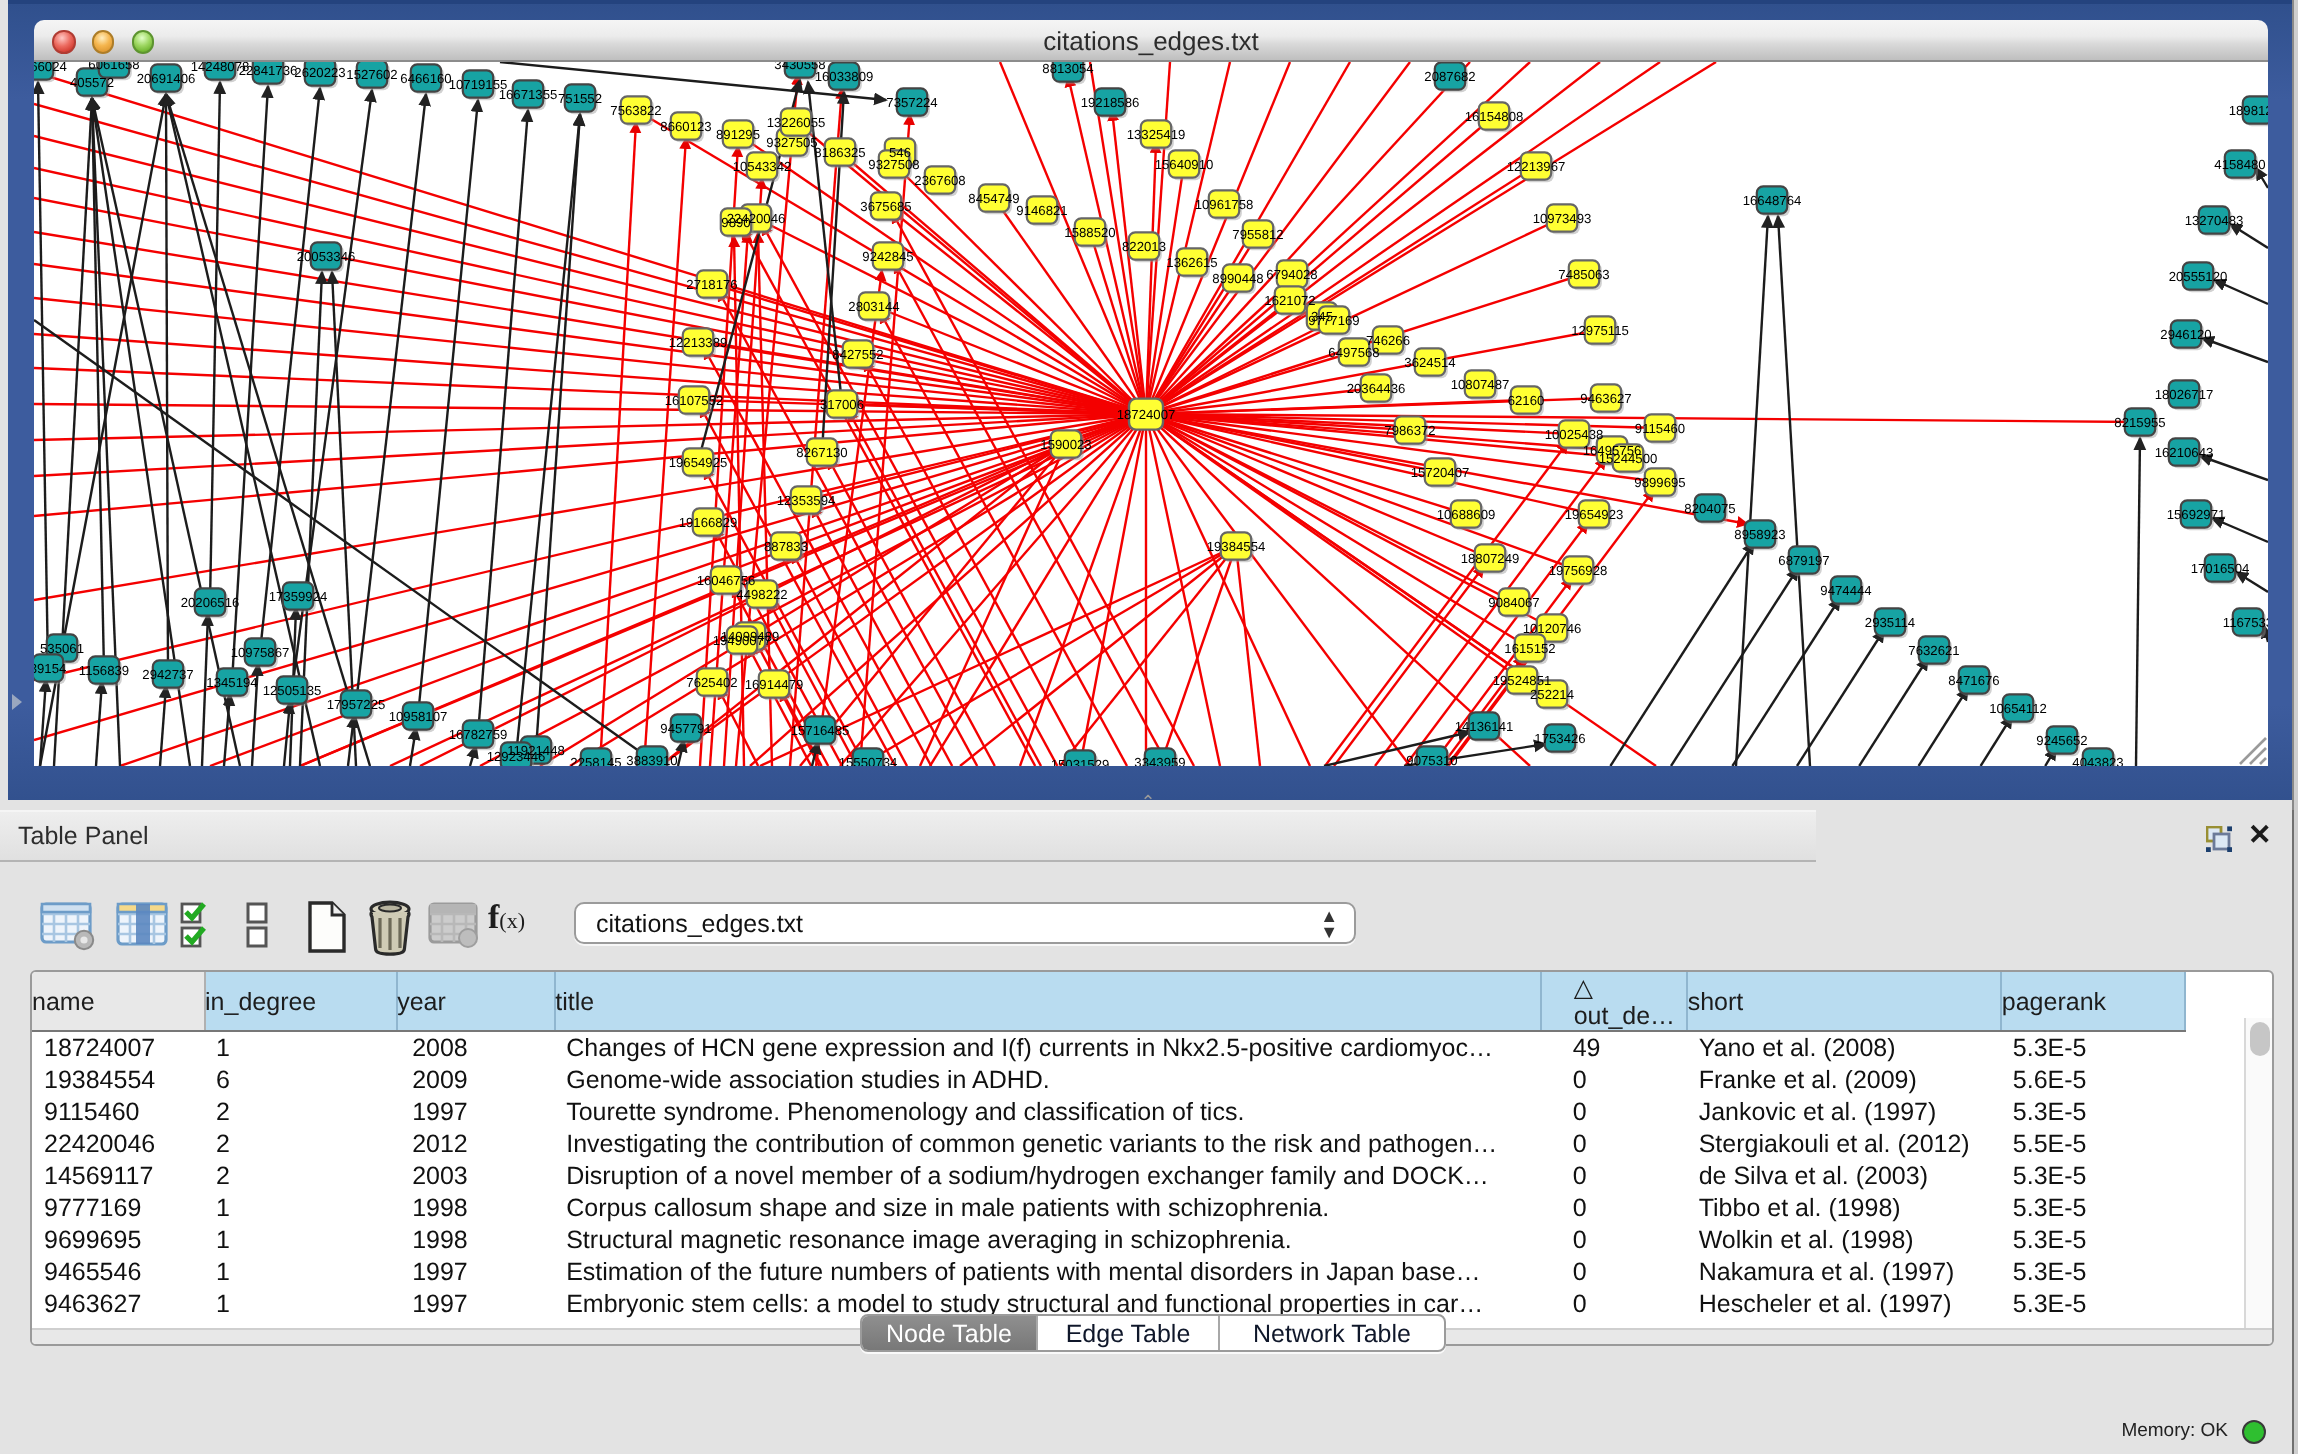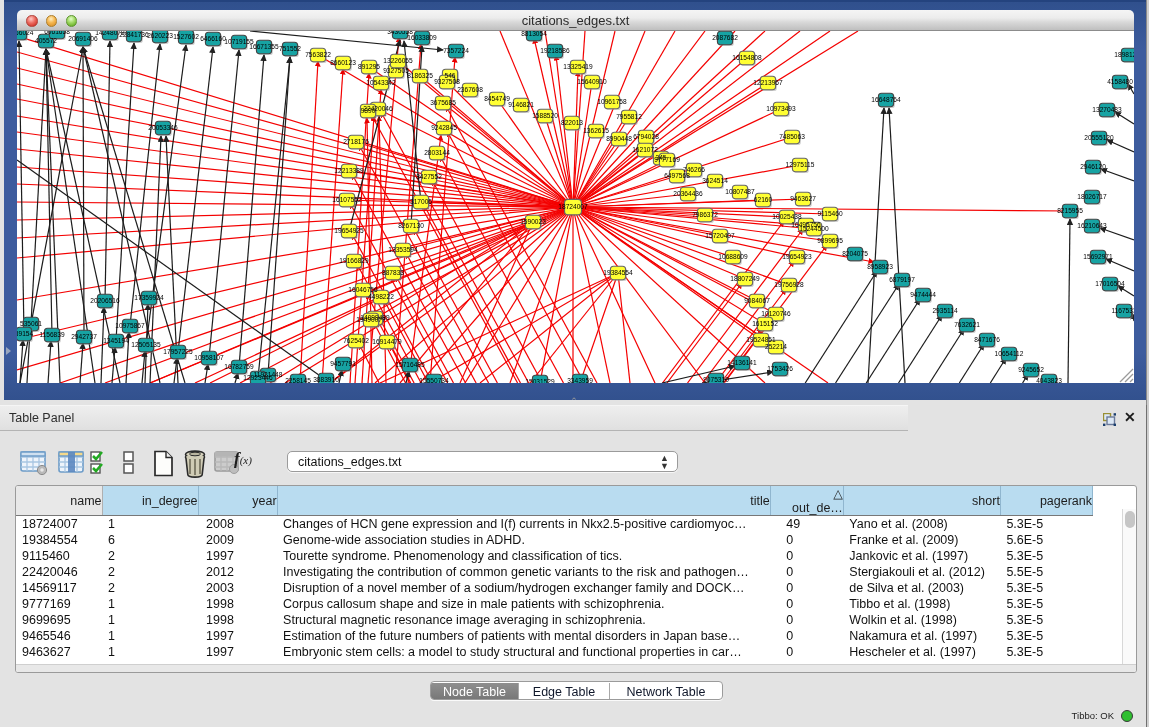--- a/index.html
+++ b/index.html
@@ -38,34 +38,34 @@
 .ic { position:absolute; top:18px; }
 #dropdown { position:absolute; left:287px; top:19px; width:391px; height:21px; background:#ffffff;
   border:1px solid #9b9b9b; border-radius:5px; box-shadow:0 1px 0 rgba(255,255,255,.7); }
 #dropdown .dt { position:absolute; left:10px; top:3px; font-size:12.5px; color:#111; }
 #dropdown .st { position:absolute; right:8px; top:2px; font-size:9px; color:#333; line-height:8px; }
 
 #tablebox { position:absolute; left:15px; top:80px; width:1122px; height:188px;
   background:#ffffff; border:1px solid #9a9a9a; border-radius:3px; overflow:hidden; }
 table { border-collapse:collapse; table-layout:fixed; width:1077px; font-size:12.5px; color:#111; }
 th { background:#b9dcf0; border-right:1px solid #90b6cf; border-bottom:1px solid #777;
-  font-weight:normal; font-size:12.5px; height:22px; text-align:right; color:#1c1c1c; }
+  font-weight:normal; font-size:12.5px; height:22px; text-align:left; color:#1c1c1c; }
 td { height:16px; white-space:nowrap; overflow:hidden; padding:0 0 0 6px; }
 .c1{width:86px;} .c2{width:96px;} .c3{width:79px;} .c4{width:493px;margin-left:39px;} .c5{width:73px;padding-left:16px;} .c6{width:157px;} .c7{width:92px;}
 th.c1 { background:#e8e8e8; border-right:1px solid #b0b0b0; }
 td.c3 { padding-left:8px; }
 #vscroll { position:absolute; left:1106px; top:23px; width:15px; height:157px; background:#fafafa;
   border-left:1px solid #d8d8d8; }
 #vthumb { position:absolute; left:2px; top:2px; width:10px; height:17px; background:#c6c6c6; border-radius:5px; }
 #tbfoot { position:absolute; left:0px; bottom:0px; width:1122px; height:8px; background:#e8e8e8; border-top:1px solid #cfcfcf;}
 
 
-#segs { position:absolute; left:430px; top:276px; height:19px; display:flex;
+#segs { position:absolute; left:430px; top:252px; height:19px; display:flex;
   border:1px solid #9b9b9b; border-radius:4px; overflow:hidden; background:#ffffff;
-  box-shadow:0 1px 0 rgba(255,255,255,.8);align-items:center; }
+  box-shadow:0 1px 0 rgba(255,255,255,.8); }
 .seg { font-size:12.5px; padding-top:2px; text-align:center; color:#0f172a; border-right:1px solid #a8a8a8; }
 .seg:nth-child(1){width:88px;} .seg:nth-child(2){width:91px;} .seg:nth-child(3){width:112px;}
 .seg:last-child { border-right:none; }
 .seg.on { background:linear-gradient(180deg,#8f8f8f,#787878); color:#ffffff; }
 
 #memory { position:absolute; right:32px; top:305px; font-size:9.5px; color:#222; }
 #memdot { position:absolute; right:13px; top:305px; width:12px; height:12px; border-radius:50%;
   background:#2fbf30; border:1px solid #3a3a3a; }
 #winright { position:absolute; left:1146px; top:0px; width:3px; height:322px; background:#cfcfcf; border-left:1px solid #707070;}
 </style></head>
@@ -785,21 +785,21 @@
         <path d="M3 6 q-1 1 0 2.5 l1.8 16 q0 2.6 7.2 2.6 q7.2 0 7.2 -2.6 l1.8 -16 q1 -1.5 0 -2.5" fill="#cfcbb5" stroke="#2a2a2a" stroke-width="1.6"></path>
         <path d="M7 9 v15 M12 9 v16 M17 9 v15" stroke="#6d6a58" stroke-width="1.6"></path>
         <ellipse cx="12" cy="4" rx="5.5" ry="1.8" fill="#b9b5a0" stroke="#2a2a2a"></ellipse>
       </svg>
       <svg class="ic" style="left:214px" width="26" height="26" viewBox="0 0 26 26">
         <rect x="1" y="2" width="23" height="19" rx="2" fill="#cccccc" stroke="#9b9b9b" stroke-width="1.6"></rect>
         <path d="M1 7 h23 M1 12 h23 M1 17 h23 M7 2 v19 M13 2 v19 M19 2 v19" stroke="#b8b8b8" stroke-width="1.3"></path>
         <path d="M1 2 h23 v4.5 h-23 z" fill="#b5b5b5"></path>
         <circle cx="20" cy="19" r="4.5" fill="#bdbdbd" stroke="#9e9e9e"></circle>
       </svg>
-      <div class="ic" style="left:234px; top:17px; font-family:'Liberation Serif',serif; font-style:italic; font-size:17px; color:#1d1d1d;"><b>f</b><span style="font-size:11px">(x)</span></div>
+      <div class="ic" style="left:244px; top:17px; font-family:'Liberation Serif',serif; font-size:17px; color:#1d1d1d;"><b>f</b><span style="font-size:11px">(x)</span></div>
       <div id="dropdown">
         <div class="dt">citations_edges.txt</div>
         <div class="st">▲<br>▼</div>
       </div>
     </div>
     <div id="tablebox">
       <table>
         <tbody>
             <tr>
           <th class="c1">name</th>
@@ -896,17 +896,17 @@
       <div id="vscroll">
           <div id="vthumb"></div>
         </div>
       <div id="tbfoot"></div>
     </div>
     <div id="segs">
       <div class="seg on">Node Table</div>
         <div class="seg">Edge Table</div>
         <div class="seg">Network Table</div>
     </div>
-    <div id="memory">Tibbo: OK</div>
+    <div id="memory">Memory: OK</div>
     <div id="memdot"></div>
     <div id="winright"></div>
   </div>
 </div>
 
 </body></html>

